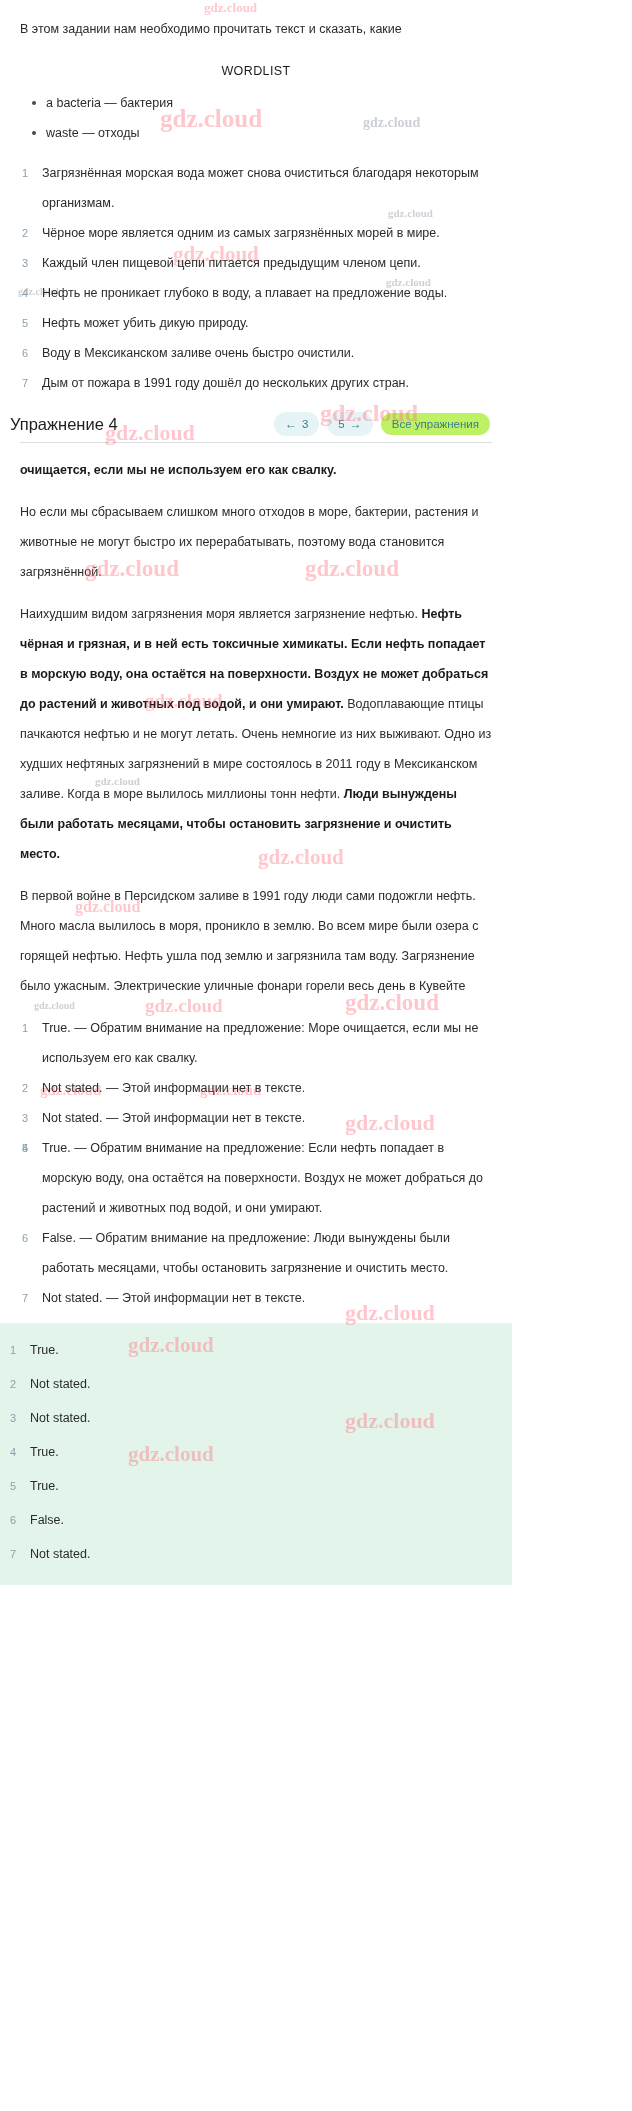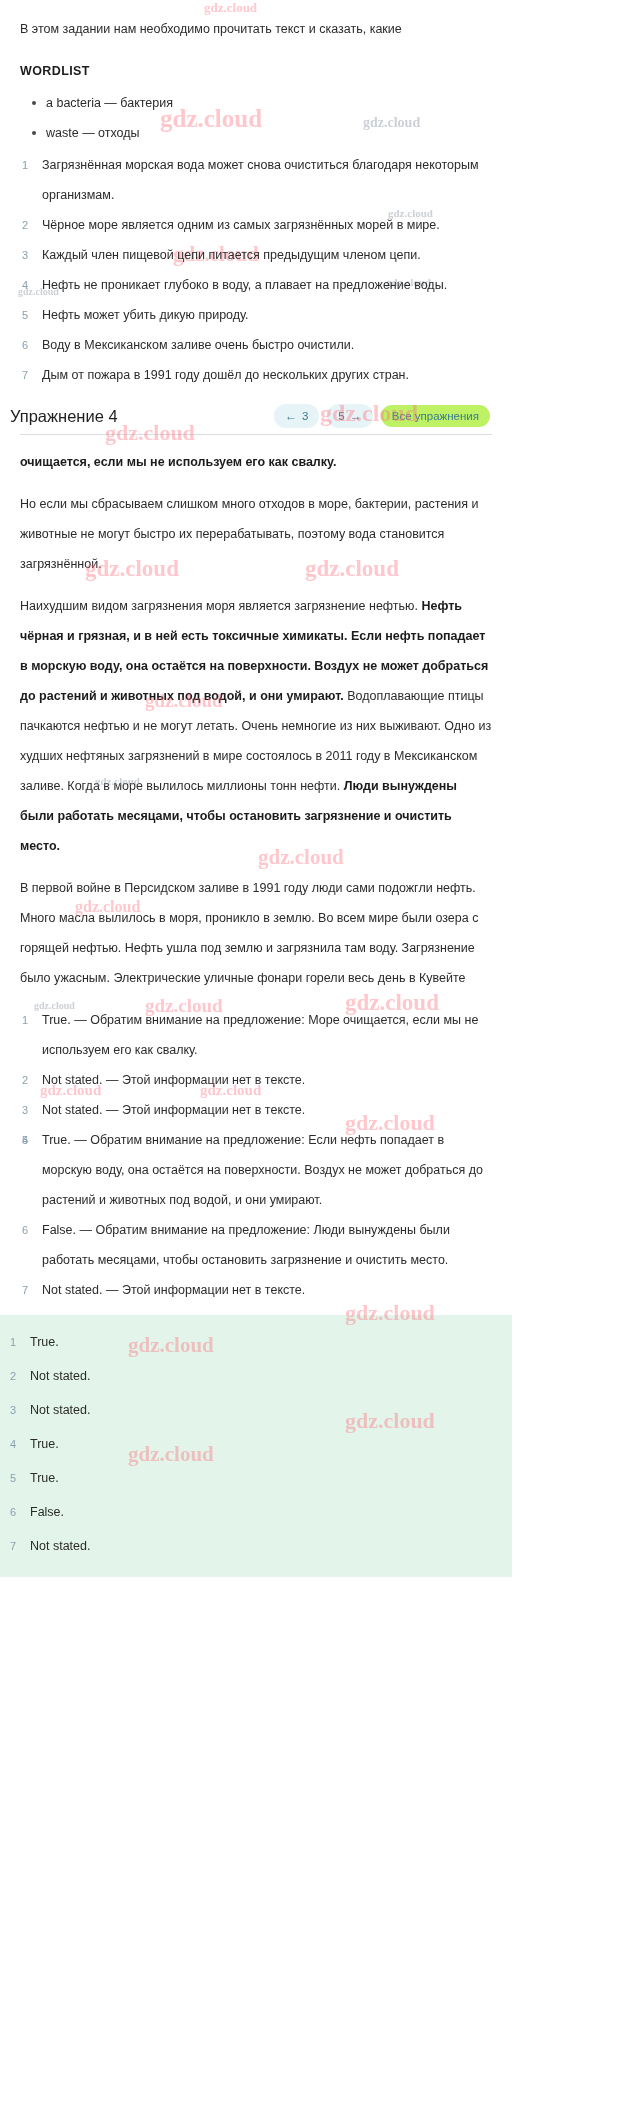--- a/index.html
+++ b/index.html
@@ -28,27 +28,28 @@
   .content { padding: 0 20px; }
 
   .intro {
     font-size: 12.5px;
     color: #2b2b2b;
     line-height: 30px;
     padding: 14px 0 6px 0;
   }
   .wordlist-title {
     font-size: 12.5px;
-    font-weight: 700;
+    font-weight: 400;
     color: #1c1c1c;
     letter-spacing: .4px;
     margin: 14px 0 10px 0;
+    text-align: center;
   }
   ul.wordlist {
-    margin: 0 0 2px 0;
+    margin: 0 0 10px 0;
     padding-left: 26px;
     list-style: none;
   }
   ul.wordlist li {
     font-size: 12.5px;
     color: #2b2b2b;
     line-height: 30px;
     position: relative;
   }
   ul.wordlist li:before {

